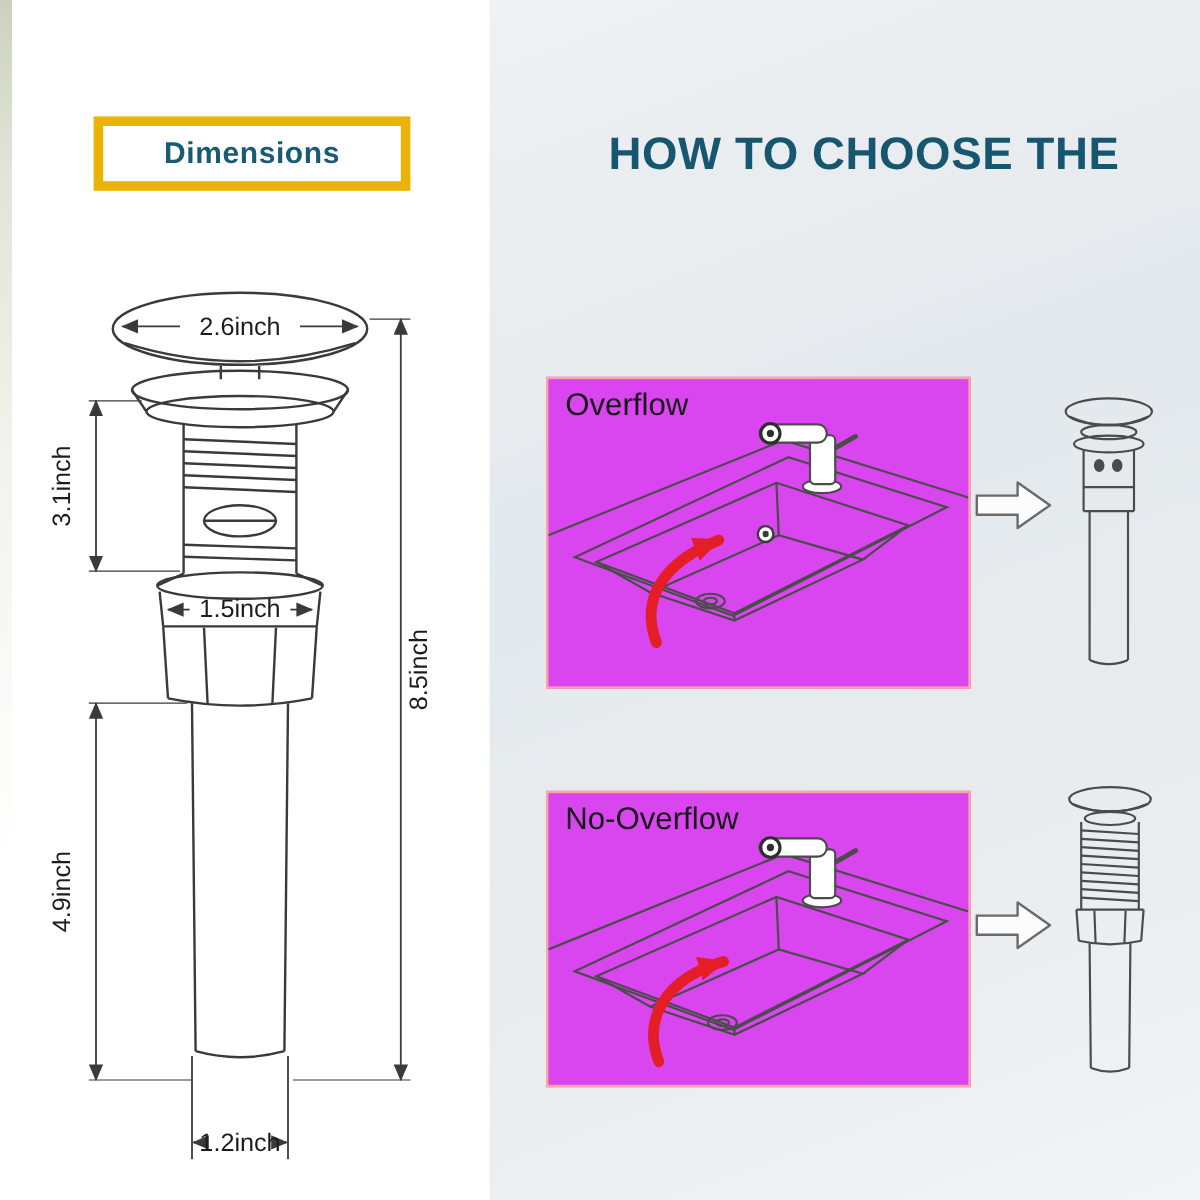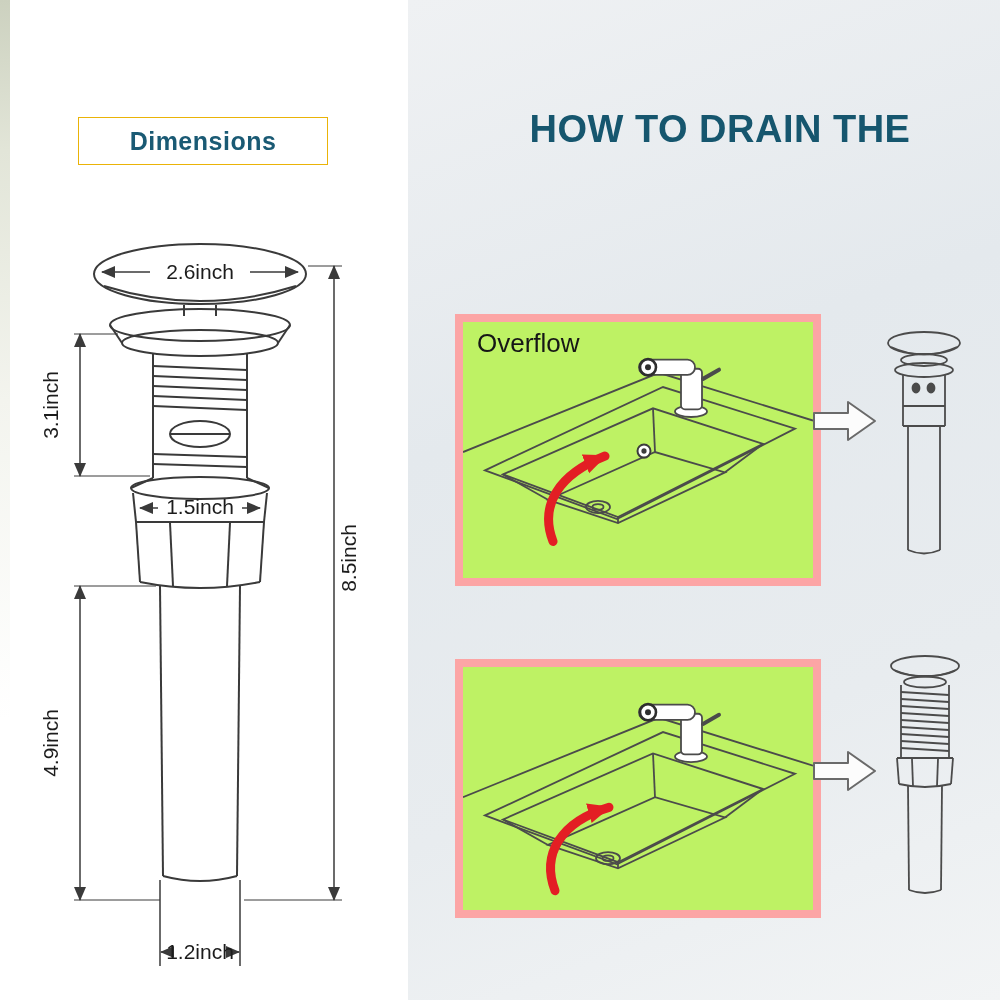--- a/index.html
+++ b/index.html
@@ -6,30 +6,30 @@
   .page{position:relative;width:1000px;height:1000px;background:#ffffff;overflow:hidden;
         font-family:"Liberation Sans",sans-serif;}
   
   .left-edge{position:absolute;left:0;top:0;width:10px;height:1000px;
              background:linear-gradient(180deg,#ccd1bf 0%,#e2e5d8 15%,#f3f4ee 40%,#ffffff 72%);}
   .right-bg{position:absolute;left:408px;top:0;width:592px;height:1000px;
             background:linear-gradient(160deg,#eff1f3 0%,#e4e9ed 38%,#e8ecef 70%,#f2f4f5 100%);}
   .divider{position:absolute;left:400px;top:0;width:8px;height:1000px;background:#ffffff;}
   
   .dim-title-box{position:absolute;left:78px;top:97px;width:248px;height:46px;
-                 border:1px solid #eab308;display:flex;align-items:center;justify-content:center;background:transparent;margin-top:20px;}
+                 border:8px solid #eab308;display:flex;align-items:center;justify-content:center;background:transparent;}
   .dim-title{font-size:25px;font-weight:bold;color:#1a5a74;letter-spacing:.5px;}
   
   .drain-svg{position:absolute;left:0;top:226px;width:400px;height:772px;}
   svg text{font-family:"Liberation Sans",sans-serif;fill:#1c1c1c;font-size:21px;}
   
   .guide-title{position:absolute;left:448px;top:98px;width:544px;text-align:center;
                color:#16566e;font-weight:bold;font-size:38px;letter-spacing:.5px;line-height:62px;}
   
-  .panel-box{position:absolute;background:#bef264;border:8px solid #fca5a5;}
+  .panel-box{position:absolute;background:#d946ef;border:2px solid #fca5a5;}
   .panel-1{left:455px;top:314px;width:350px;height:256px;}
   .panel-2{left:455px;top:659px;width:350px;height:243px;}
   .panel-label{position:absolute;left:14px;top:6px;font-size:26px;color:#161616;z-index:2;}
   .panel-svg{position:absolute;left:0;top:0;width:100%;height:100%;}
   .block-arrow-1{position:absolute;left:812px;top:398px;}
   .block-arrow-2{position:absolute;left:812px;top:748px;}
   .small-drain-1{position:absolute;left:878px;top:328px;}
   .small-drain-2{position:absolute;left:882px;top:652px;}
 </style>
 </head>
@@ -121,21 +121,21 @@
 
     <text x="200" y="53" text-anchor="middle">2.6inch</text>
     <text transform="translate(58,179) rotate(-90)" text-anchor="middle">3.1inch</text>
     <text x="200" y="288" text-anchor="middle">1.5inch</text>
     <text transform="translate(58,517) rotate(-90)" text-anchor="middle">4.9inch</text>
     <text transform="translate(356,332) rotate(-90)" text-anchor="middle">8.5inch</text>
     <text x="200" y="733" text-anchor="middle" font-size="20">1.2inch</text>
   </svg>
 
   <div class="guide-title">
-    <div>HOW TO DRAIN THE</div>
+    <div>HOW TO CHOOSE THE</div>
   </div>
 
   <div class="panel-box panel-1">
     <span class="panel-label">Overflow</span>
     <svg class="panel-svg" viewBox="0 0 350 252" preserveAspectRatio="none">
       <defs>
         <marker id="m-red1" markerUnits="userSpaceOnUse" markerWidth="24" markerHeight="22" refX="21" refY="11" orient="auto">
           <path d="M0,1 L23,11 L0,21 Z" fill="#e31e24"></path>
         </marker>
       </defs>
@@ -183,20 +183,21 @@
       <ellipse cx="53" cy="60" rx="3.5" ry="4.5" fill="#4b4b4b"></ellipse>
       <line x1="25" y1="78" x2="67" y2="78"></line>
       <line x1="25" y1="98" x2="67" y2="98"></line>
       <line x1="30" y1="98" x2="30" y2="222"></line>
       <line x1="62" y1="98" x2="62" y2="222"></line>
       <path d="M30,222 Q46,229 62,222"></path>
     </g>
   </svg>
 
   <div class="panel-box panel-2">
+    <span class="panel-label">No-Overflow</span>
     <svg class="panel-svg" viewBox="0 0 350 239" preserveAspectRatio="none">
       <defs>
         <marker id="m-red2" markerUnits="userSpaceOnUse" markerWidth="24" markerHeight="22" refX="21" refY="11" orient="auto">
           <path d="M0,1 L23,11 L0,21 Z" fill="#e31e24"></path>
         </marker>
       </defs>
       <g stroke="#4b4b4b" stroke-width="1.8" fill="none">
         <polyline points="0,128 196,50 350,97"></polyline>
         <polygon points="22,146 200,64 332,105 154,194"></polygon>
         <polygon points="40,150 190,85 300,120 155,192"></polygon>

